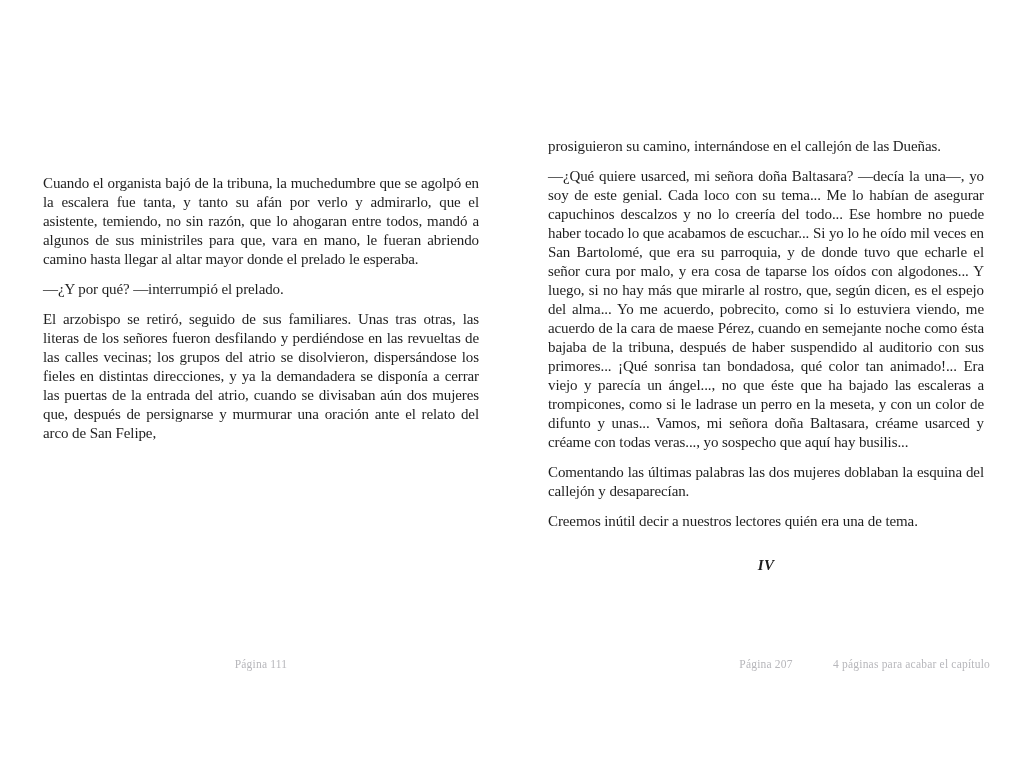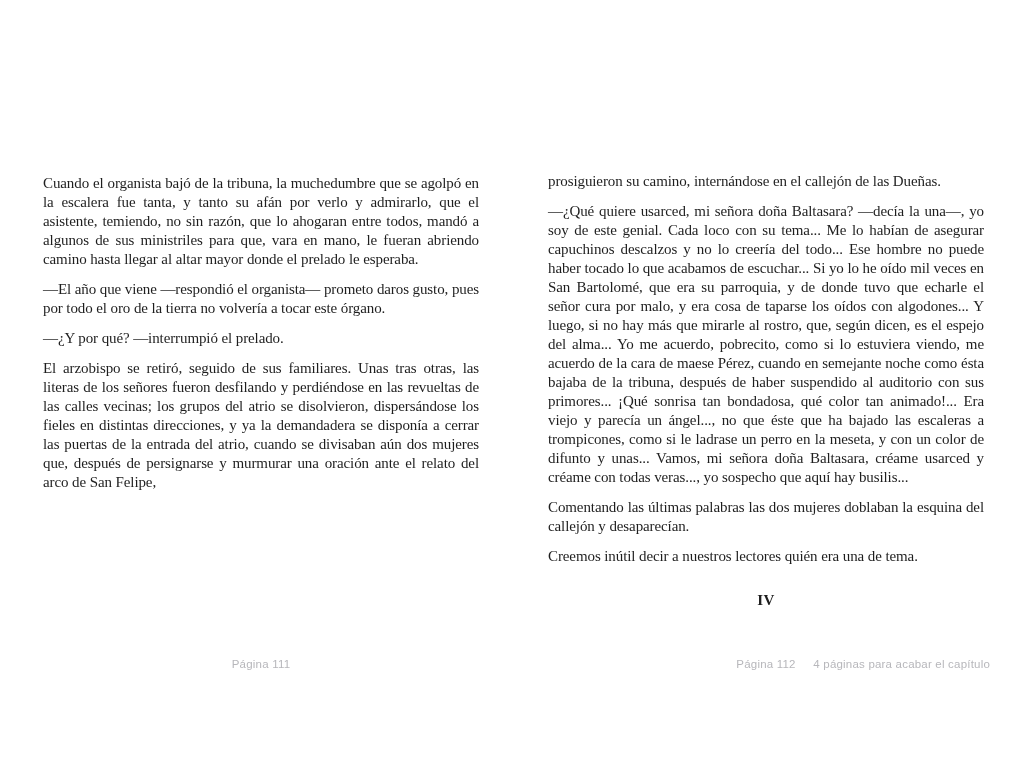--- a/index.html
+++ b/index.html
@@ -18,35 +18,36 @@
   .page-column {
     position: absolute;
     width: 436px;
     color: #1e1e1e;
     font-size: 15px;
     line-height: 19px;
     text-align: justify;
     letter-spacing: -0.1px;
   }
   .page-column.left  { left: 43px;  top: 174px; }
-  .page-column.right { left: 548px; top: 137px; margin-top: 35px; }
+  .page-column.right { left: 548px; top: 137px; }
   .page-column p {
     margin: 0 0 11px 0;
   }
   .section-heading {
     font-size: 15px;
     font-weight: bold;
     text-align: center;
     margin: 25px 0 11px 0;
     letter-spacing: 0.3px;
+    font-style: italic;
   }
   .footer-label {
     position: absolute;
     top: 658px;
-    font-family: Liberation Sans, sans-serif;
+    font-family: Liberation Serif, serif;
     font-size: 11.5px;
     color: #b7b7bb;
     letter-spacing: 0.2px;
   }
   .footer-label.page-num-left {
     left: 43px; width: 436px; text-align: center;
   }
   .footer-label.page-num-right {
     left: 548px; width: 436px; text-align: center;
   }
@@ -54,30 +55,29 @@
     right: 34px; text-align: center;
   }
 </style>
 </head>
 <body>
 
 <div id="screen">
 
   <section class="page-column left">
     <p>Cuando el organista bajó de la tribuna, la muchedumbre que se agolpó en la escalera fue tanta, y tanto su afán por verlo y admirarlo, que el asistente, temiendo, no sin razón, que lo ahogaran entre todos, mandó a algunos de sus ministriles para que, vara en mano, le fueran abriendo camino hasta llegar al altar mayor donde el prelado le esperaba.</p>
-    <p>—El año que viene —respondió el organista— prometo daros gusto, pues por todo el oro de la tierra no volvería a tocar este órgano.</p>
     <p>—¿Y por qué? —interrumpió el prelado.</p>
     <p>El arzobispo se retiró, seguido de sus familiares. Unas tras otras, las literas de los señores fueron desfilando y perdiéndose en las revueltas de las calles vecinas; los grupos del atrio se disolvieron, dispersándose los fieles en distintas direcciones, y ya la demandadera se disponía a cerrar las puertas de la entrada del atrio, cuando se divisaban aún dos mujeres que, después de persignarse y murmurar una oración ante el relato del arco de San Felipe,</p>
   </section>
 
   <section class="page-column right">
     <p>prosiguieron su camino, internándose en el callejón de las Dueñas.</p>
     <p>—¿Qué quiere usarced, mi señora doña Baltasara? —decía la una—, yo soy de este genial. Cada loco con su tema... Me lo habían de asegurar capuchinos descalzos y no lo creería del todo... Ese hombre no puede haber tocado lo que acabamos de escuchar... Si yo lo he oído mil veces en San Bartolomé, que era su parroquia, y de donde tuvo que echarle el señor cura por malo, y era cosa de taparse los oídos con algodones... Y luego, si no hay más que mirarle al rostro, que, según dicen, es el espejo del alma... Yo me acuerdo, pobrecito, como si lo estuviera viendo, me acuerdo de la cara de maese Pérez, cuando en semejante noche como ésta bajaba de la tribuna, después de haber suspendido al auditorio con sus primores... ¡Qué sonrisa tan bondadosa, qué color tan animado!... Era viejo y parecía un ángel..., no que éste que ha bajado las escaleras a trompicones, como si le ladrase un perro en la meseta, y con un color de difunto y unas... Vamos, mi señora doña Baltasara, créame usarced y créame con todas veras..., yo sospecho que aquí hay busilis...</p>
     <p>Comentando las últimas palabras las dos mujeres doblaban la esquina del callejón y desaparecían.</p>
     <p>Creemos inútil decir a nuestros lectores quién era una de tema.</p>
     <h2 class="section-heading">IV</h2>
   </section>
 
   <div class="footer-label page-num-left">Página 111</div>
-  <div class="footer-label page-num-right">Página 112</div>
+  <div class="footer-label page-num-right">Página 207</div>
   <div class="footer-label progress">4 páginas para acabar el capítulo</div>
 
 </div>
 
 </body></html>

